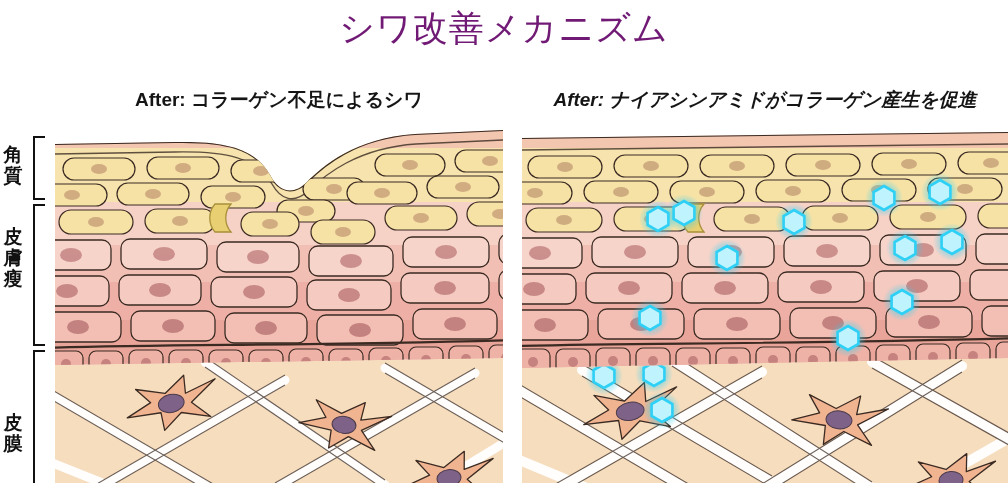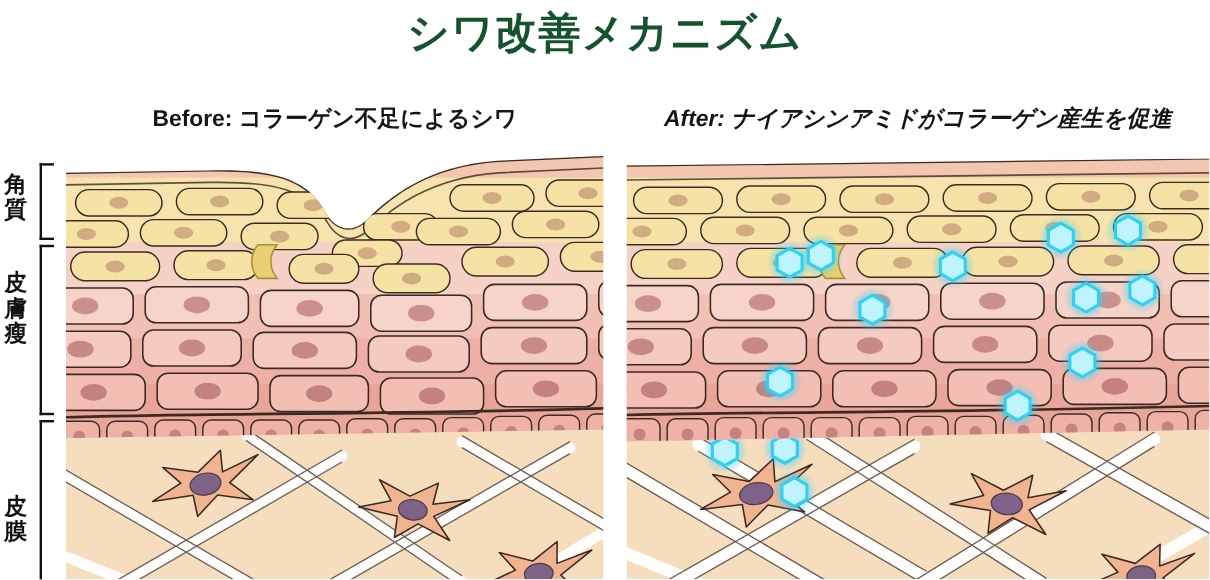--- a/index.html
+++ b/index.html
@@ -10,22 +10,22 @@
     width: 1008px; height: 483px;
     font-family: "Liberation Sans", "DejaVu Sans", sans-serif;
     overflow: hidden;
     position: relative;
   }
   #page-title {
     position: absolute;
     left: 0; top: 6px; width: 1008px;
     text-align: center;
     font-size: 35px;
-    font-weight: bold;
-    color: #14532d;
+    font-weight: normal;
+    color: #701a75;
     letter-spacing: 1px;
     line-height: 44px;
   }
   .panel-caption {
     position: absolute;
     top: 88px;
     font-size: 19px;
     font-weight: bold;
     color: #151515;
     white-space: nowrap;
@@ -78,21 +78,21 @@
   }
   #panel-before { left: 55px;  width: 448px; }
   #panel-after  { left: 522px; width: 486px; }
   .panel svg { display: block; }
 </style>
 </head>
 <body>
 
 <div id="page-title">シワ改善メカニズム</div>
 
-<div class="panel-caption" id="caption-before">Before: コラーゲン不足によるシワ</div>
+<div class="panel-caption" id="caption-before">After: コラーゲン不足によるシワ</div>
 <div class="panel-caption" id="caption-after">After: ナイアシンアミドがコラーゲン産生を促進</div>
 
 <div id="layer-labels">
   <div class="layer-label" id="label-0">
     <span>角</span>
     <span>質</span>
   </div>
   <div class="layer-label" id="label-1">
     <span>皮</span>
     <span>膚</span>

